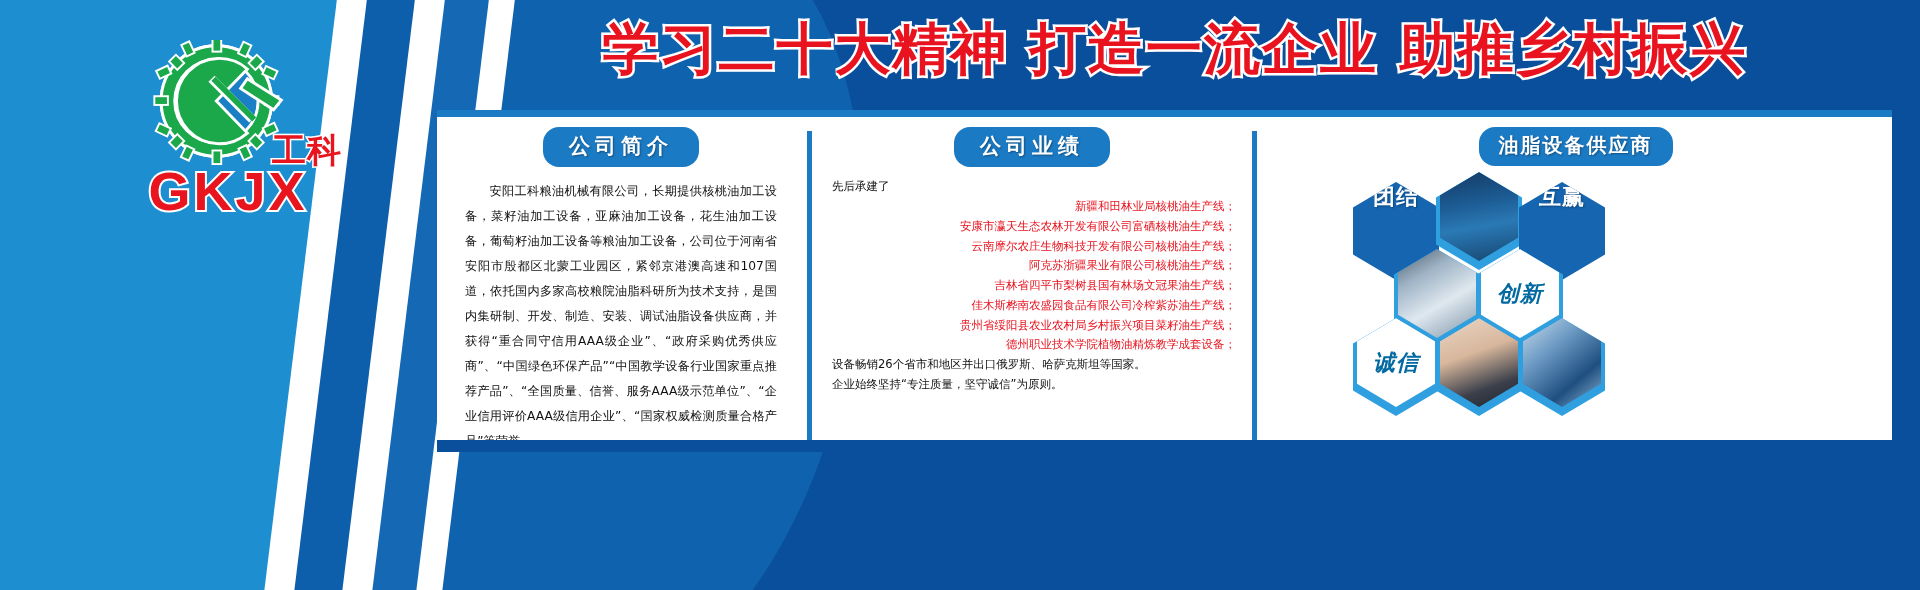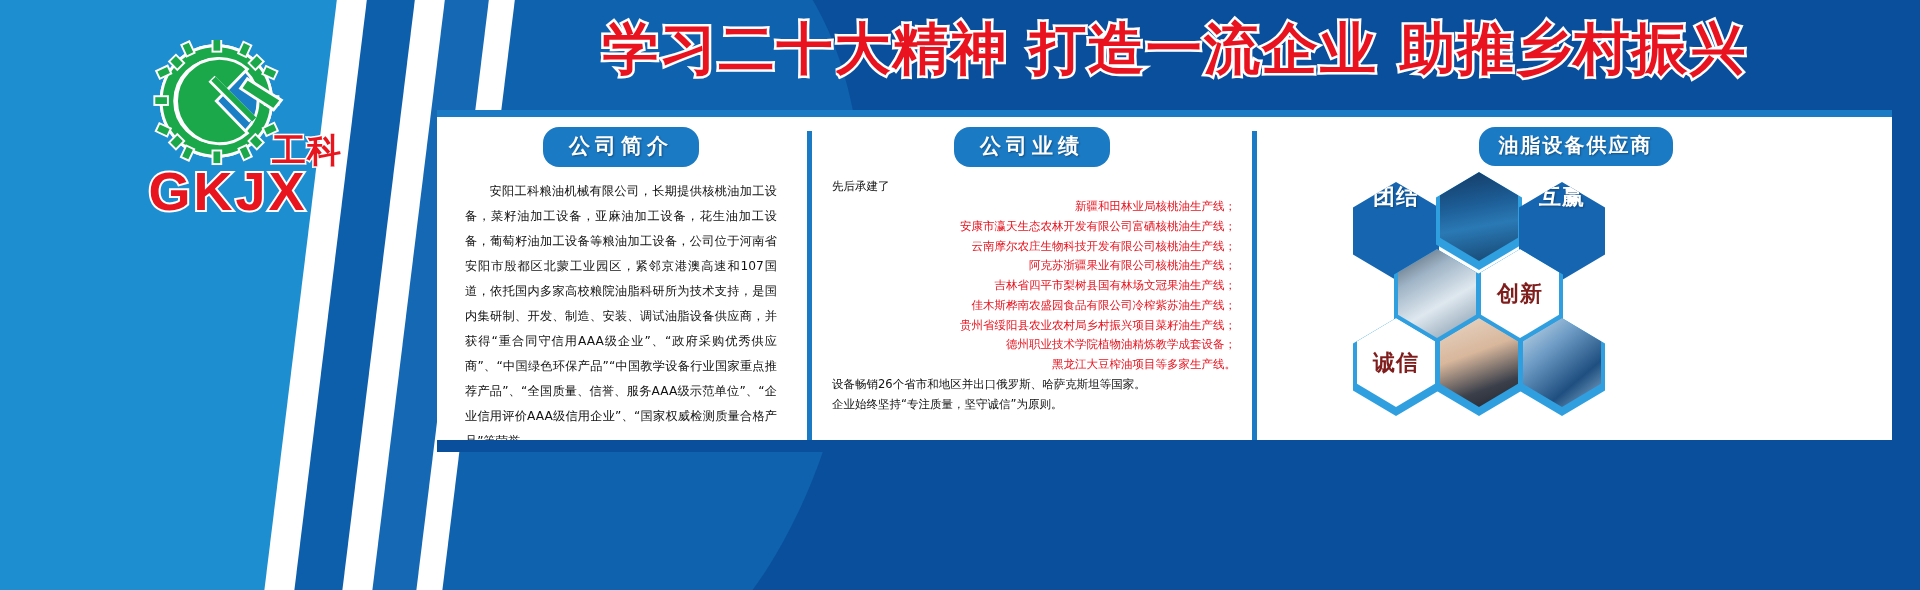--- a/index.html
+++ b/index.html
@@ -142,21 +142,21 @@
   .hex-solid { background:#1565b0; }
   .hex-outline { background:#2f9fe0; }
   .hex-outline .inner {
     width:78px; height:89px; background:#fff;
     clip-path: polygon(50% 0, 100% 26%, 100% 74%, 50% 100%, 0 74%, 0 26%);
     display:flex; align-items:center; justify-content:center;
   }
   .hex-label { font-size:22px; font-weight:bold; letter-spacing:1px;
                font-family:"DejaVu Sans",sans-serif; }
   .lbl-white { color:#ffffff; text-shadow:1px 1px 2px rgba(0,0,0,.3); }
-  .lbl-blue  { color:#7f1d1d; }
+  .lbl-blue  { color:#0369a1;font-style:italic; }
 
   .hex-img { background:#2f9fe0; }
   .hex-img .photo {
     width:78px; height:89px;
     clip-path: polygon(50% 0, 100% 26%, 100% 74%, 50% 100%, 0 74%, 0 26%);
   }
   .ph-carrier { background: linear-gradient(170deg,#143a63 0%, #1c5b93 35%, #2a79b5 60%, #16456f 100%); }
   .ph-train   { background: linear-gradient(150deg,#4a5a6b 0%, #9fb4c6 30%, #dfe8ef 60%, #7d94a8 100%); }
   .ph-hands   { background: linear-gradient(160deg,#e8d6c6 0%, #d8b79c 40%, #3a3f4a 75%, #22242b 100%); }
   .ph-tower   { background: linear-gradient(140deg,#c9dcea 0%, #6c9ac4 35%, #1f4f80 70%, #8fb6d4 100%); }
@@ -241,21 +241,20 @@
         <div class="lead-line">先后承建了</div>
         <ul class="ach-list">
           <li>新疆和田林业局核桃油生产线；</li>
           <li>安康市瀛天生态农林开发有限公司富硒核桃油生产线；</li>
           <li>云南摩尔农庄生物科技开发有限公司核桃油生产线；</li>
           <li>阿克苏浙疆果业有限公司核桃油生产线；</li>
           <li>吉林省四平市梨树县国有林场文冠果油生产线；</li>
           <li>佳木斯桦南农盛园食品有限公司冷榨紫苏油生产线；</li>
           <li>贵州省绥阳县农业农村局乡村振兴项目菜籽油生产线；</li>
           <li>德州职业技术学院植物油精炼教学成套设备；</li>
-          <li>黑龙江大豆榨油项目等多家生产线。</li>
         </ul>
         <div class="tail-line">设备畅销26个省市和地区并出口俄罗斯、哈萨克斯坦等国家。</div>
         <div class="tail-line">企业始终坚持“专注质量，坚守诚信”为原则。</div>
       </div>
 
       <div class="panel-div"></div>
 
       <div class="panel panel-3">
         <div class="pill pill-wide">油脂设备供应商</div>
 

